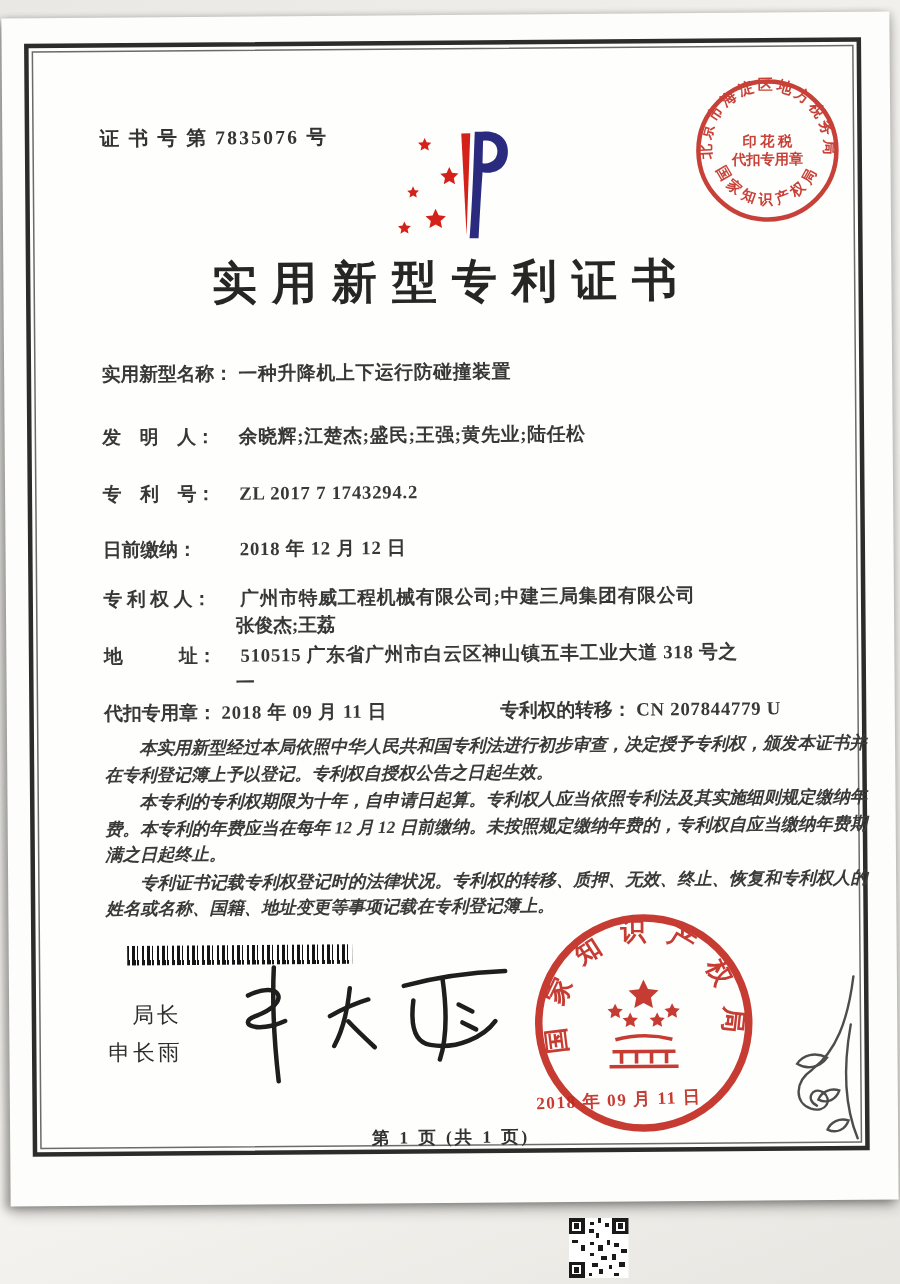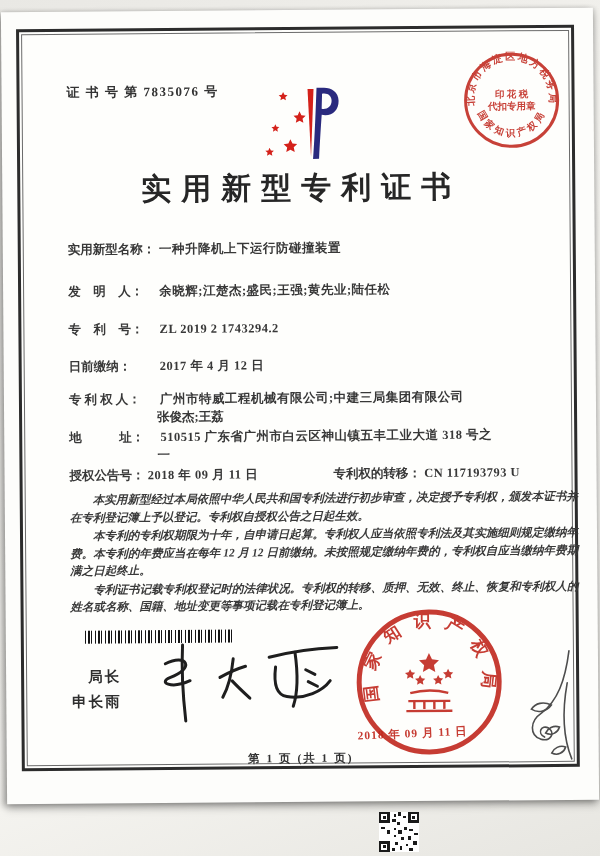--- a/index.html
+++ b/index.html
@@ -34,21 +34,21 @@
   .body-text{
     position:absolute;left:47px;width:508px;
     font-size:11.5px;line-height:17.5px;text-align:justify;
     color:#3a3a3a;font-style:italic;font-weight:600;
   }
   .body-text p{margin:0 0 1px 0;text-indent:2em;}
   .barcode{
     height:13px;width:150px;
     background:repeating-linear-gradient(90deg,#151515 0 1.5px,#fff 1.5px 3px,#151515 3px 5.5px,#fff 5.5px 6.5px,#151515 6.5px 7.5px,#fff 7.5px 10px);
   }
-  .director{font-size:14.5px;font-weight:700;color:#2e2e2e;letter-spacing:2px;}
+  .director{font-size:14.5px;font-weight:400;color:#2e2e2e;letter-spacing:2px;}
   .seal-date{
     font-size:11.5px;font-weight:700;color:#c0271d;text-align:center;width:160px;
     letter-spacing:1px;transform:rotate(-2deg);opacity:.9;white-space:nowrap;
   }
   .footer{width:100%;text-align:center;font-size:11.5px;color:#333;font-weight:600;letter-spacing:2px;}
   .scan-strip{position:absolute;left:0;top:802px;width:600px;height:54px;}
   svg{display:block;}
 </style>
 </head>
 <body>
@@ -96,46 +96,46 @@
       <span class="val">一种升降机上下运行防碰撞装置</span>
     </div>
 
     <div class="row" style="top:252px">
       <span class="lbl">发　明　人：</span>
       <span class="val">余晓辉;江楚杰;盛民;王强;黄先业;陆任松</span>
     </div>
 
     <div class="row" style="top:290px">
       <span class="lbl">专　利　号：</span>
-      <span class="val">ZL 2019 2 1743294.2</span>
+      <span class="val">ZL 2017 7 1743294.2</span>
     </div>
 
     <div class="row" style="top:327px">
       <span class="lbl">日前缴纳：</span>
-      <span class="val">2017 年 4 月 12 日</span>
+      <span class="val">2018 年 12 月 12 日</span>
     </div>
 
     <div class="row" style="top:360px">
       <span class="lbl">专 利 权 人：</span>
       <span class="val">广州市特威工程机械有限公司;中建三局集团有限公司</span>
     </div>
     <div class="cont" style="top:378px">张俊杰;王荔</div>
 
     <div class="row" style="top:398px">
       <span class="lbl">地　　　址：</span>
       <span class="val">510515 广东省广州市白云区神山镇五丰工业大道 318 号之</span>
     </div>
     <div class="cont" style="top:416px">一</div>
 
     <div class="row" style="top:436px">
-      <span class="lbl" style="min-width:0">授权公告号：</span>
+      <span class="lbl" style="min-width:0">代扣专用章：</span>
       <span class="val">2018 年 09 月 11 日</span>
       <span class="pair2">
         <span>专利权的转移：</span>
-        <span class="val">CN 117193793 U</span>
+        <span class="val">CN 207844779 U</span>
       </span>
     </div>
 
     <div class="body-text" style="top:460px">
       <p>本实用新型经过本局依照中华人民共和国专利法进行初步审查，决定授予专利权，颁发本证书并在专利登记簿上予以登记。专利权自授权公告之日起生效。</p>
       <p>本专利的专利权期限为十年，自申请日起算。专利权人应当依照专利法及其实施细则规定缴纳年费。本专利的年费应当在每年 12 月 12 日前缴纳。未按照规定缴纳年费的，专利权自应当缴纳年费期满之日起终止。</p>
       <p>专利证书记载专利权登记时的法律状况。专利权的转移、质押、无效、终止、恢复和专利权人的姓名或名称、国籍、地址变更等事项记载在专利登记簿上。</p>
     </div>
 
     <div class="abs barcode" style="left:61px;top:599px"></div>

